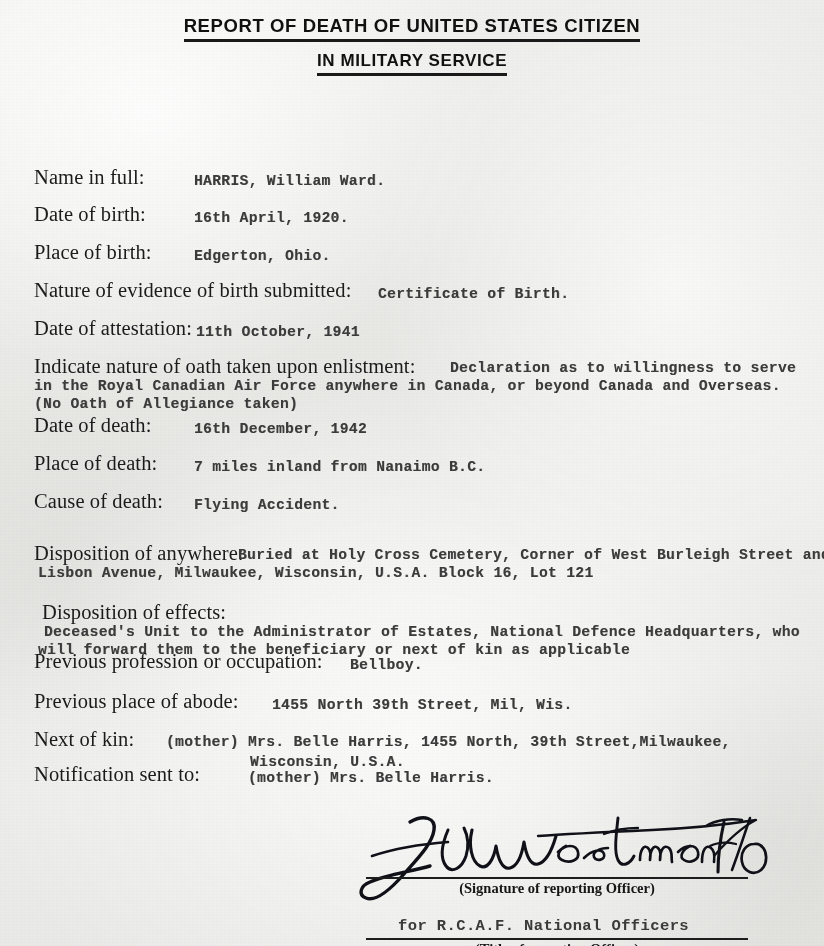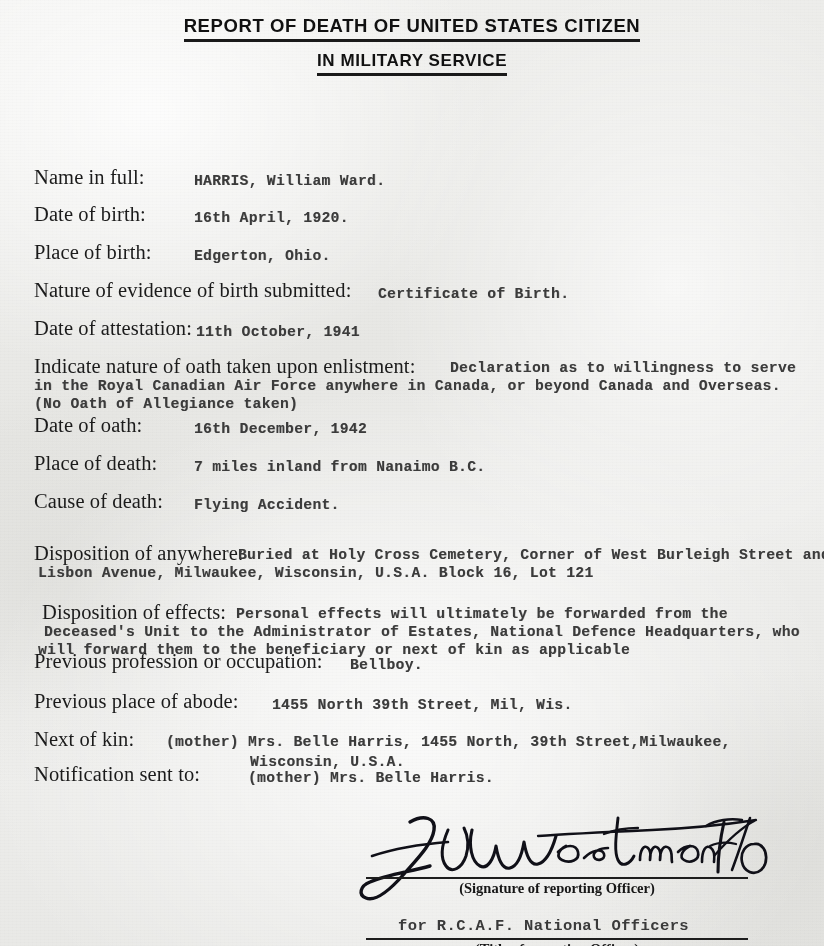--- a/index.html
+++ b/index.html
@@ -176,21 +176,21 @@
   </div>
 
   <div class="row" style="left:34px; top:355px;">
     <span class="lbl">Indicate nature of oath taken upon enlistment:</span>
   </div>
   <div class="typed-block" style="left:450px; top:359px;">Declaration as to willingness to serve</div>
   <div class="typed-block" style="left:34px; top:377px;">in the Royal Canadian Air Force anywhere in Canada, or beyond Canada and Overseas.</div>
   <div class="typed-block" style="left:34px; top:395px;">(No Oath of Allegiance taken)</div>
 
   <div class="row" style="left:34px; top:414px;">
-    <span class="lbl">Date of oath:</span>
+    <span class="lbl">Date of death:</span>
   </div>
   <div class="row" style="left:194px; top:419px;">
     <span class="val">16th December, 1942</span>
   </div>
 
   <div class="row" style="left:34px; top:452px;">
     <span class="lbl">Place of death:</span>
   </div>
   <div class="row" style="left:194px; top:457px;">
     <span class="val">7 miles inland from Nanaimo B.C.</span>
@@ -205,21 +205,20 @@
 
   <div class="row" style="left:34px; top:542px;">
     <span class="lbl">Disposition of anywhere:</span>
   </div>
   <div class="typed-block" style="left:238px; top:546px;">Buried at Holy Cross Cemetery, Corner of West Burleigh Street and</div>
   <div class="typed-block" style="left:38px; top:564px;">Lisbon Avenue, Milwaukee, Wisconsin, U.S.A. Block 16, Lot 121</div>
 
   <div class="row" style="left:42px; top:601px;">
     <span class="lbl">Disposition of effects:</span>
   </div>
-  <div class="typed-block" style="left:236px; top:605px;">Personal effects will ultimately be forwarded from the</div>
   <div class="typed-block" style="left:44px; top:623px;">Deceased's Unit to the Administrator of Estates, National Defence Headquarters, who</div>
   <div class="typed-block" style="left:38px; top:641px;">will forward them to the beneficiary or next of kin as applicable</div>
 
   <div class="row" style="left:34px; top:650px;">
     <span class="lbl">Previous profession or occupation:</span>
   </div>
   <div class="row" style="left:350px; top:655px;">
     <span class="val">Bellboy.</span>
   </div>
 

